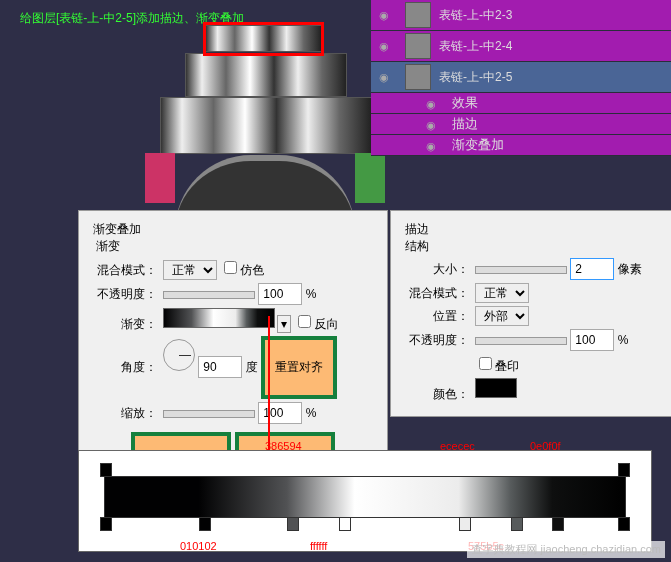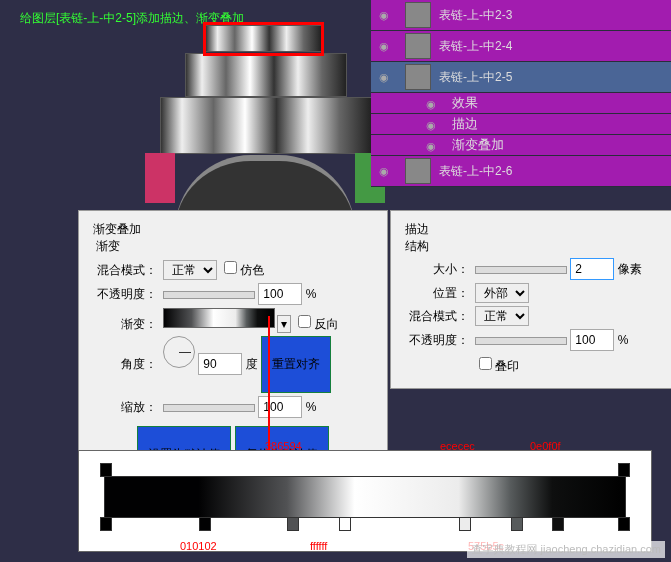--- a/index.html
+++ b/index.html
@@ -11,21 +11,21 @@
 .lrow{display:flex;align-items:center;height:30px;color:#ddd;border-bottom:1px solid #2a2d3a;padding-left:8px}
 .lrow.act{background:#4a6596}
 .eye{width:18px;margin-right:8px}
 .eye::before{content:"\25C9";color:#aaa;font-size:11px}
 .thumb{width:24px;height:24px;background:#888;margin-right:8px;border:1px solid #555}
 .sub{padding-left:55px;height:20px;font-size:13px}
 .panel{position:absolute;background:#f0f0f0;border:1px solid #999;padding:10px 14px}
 .grp{margin:3px 4px}
 .lbl{display:inline-block;width:60px;text-align:right;margin-right:6px}
 select,input[type=text]{font-size:12px;height:20px;border:1px solid #aaa;padding:0 4px}
-.btn{display:inline-block;border:1px solid #15803d;padding:19px 10px;background:#1d4ed8;cursor:pointer}
+.btn{display:inline-block;border:4px solid #15803d;padding:19px 10px;background:#fdba74;cursor:pointer}
 .gbar{height:18px;width:110px;display:inline-block;border:1px solid #666;background:linear-gradient(90deg,#010102,#515254 25%,#fff 45%,#ececec 65%,#575b5c 75%,#0e0f0f 85%,#000)}
 .slider{display:inline-block;width:90px;height:6px;background:#ddd;border:1px solid #999;vertical-align:middle}
 .angle{display:inline-block;width:30px;height:30px;border:1px solid #999;border-radius:50%;position:relative}
 .angle::after{content:"";position:absolute;width:12px;height:1px;background:#333;left:15px;top:15px}
 .bigbar{position:absolute;left:78px;top:450px;width:572px;height:100px;background:#fff;border:1px solid #666}
 .ramp{position:absolute;left:25px;top:25px;right:25px;height:40px;border:1px solid #333;background:linear-gradient(90deg,#010102 0%,#010102 18%,#515254 35%,#ffffff 48%,#ececec 68%,#575b5c 78%,#0e0f0f 86%,#000 100%)}
 .stop{position:absolute;width:10px;height:12px;border:1px solid #333;bottom:-14px}
 .stopT{top:-14px;bottom:auto}
 .clab{position:absolute;color:red;font-size:11px}
 .arrow{position:absolute;width:2px;background:red}
@@ -68,48 +68,44 @@
       <span>效果</span>
     </div>
   <div class="lrow sub">
       <span class="eye"></span>
       <span>描边</span>
     </div>
   <div class="lrow sub">
       <span class="eye"></span>
       <span>渐变叠加</span>
     </div>
-  <div class="lrow">
-      <span class="eye"></span>
-      <div class="thumb"></div>
-      <span>表链-上-中2-6</span>
-    </div>
 </div>
 
 <div class="panel" style="left:78px;top:210px;width:280px">
   <div>渐变叠加</div>
   <div style="margin-left:3px">渐变</div>
   <div class="grp"><span class="lbl">混合模式：</span><select><option>正常</option></select> <input type="checkbox" style=""><span>仿色</span></div>
   <div class="grp"><span class="lbl">不透明度：</span><span class="slider"></span> <input type="text" style="width: 34px;" value="100"> <span>%</span></div>
   <div class="grp"><span class="lbl">渐变：</span><span class="gbar"></span><span style="border:1px solid #999;padding:1px 3px;margin-left:2px">▾</span> <input type="checkbox" style=""><span>反向</span></div>
   <div class="grp"><span class="lbl">角度：</span><span class="angle"></span> <input type="text" style="width: 34px;" value="90"> <span>度</span> <span class="btn">重置对齐</span></div>
   <div class="grp"><span class="lbl">缩放：</span><span class="slider"></span> <input type="text" style="width: 34px;" value="100"> <span>%</span></div>
   <div class="grp" style="text-align:center;margin-top:8px"><span class="btn">设置为默认值</span> <span class="btn">复位为默认值</span></div>
 </div>
 
 <div class="arrow" style="left:268px;top:316px;height:140px"></div>
 
 <div class="panel" style="left:390px;top:210px;width:255px">
   <div>描边</div>
   <div style="">结构</div>
   <div class="grp"><span class="lbl">大小：</span><span class="slider"></span> <input type="text" style="width: 34px; border-color: rgb(51, 153, 255);" value="2"> <span>像素</span></div>
+  <div class="grp"><span class="lbl">混合模式：</span><select><option>正常</option></select></div>
   <div class="grp"><span class="lbl">位置：</span><select><option>外部</option></select></div>
-  <div class="grp"><span class="lbl">混合模式：</span><select><option>正常</option></select></div>
   <div class="grp"><span class="lbl">不透明度：</span><span class="slider"></span> <input type="text" style="width: 34px;" value="100"> <span>%</span></div>
   <div class="grp"><span class="lbl"></span><input type="checkbox" style=""><span>叠印</span></div>
+  <div class="grp"><span class="lbl">颜色：</span><span style="display:inline-block;width:40px;height:18px;background:#000;border:1px solid #666"></span></div>
 </div>
 
 <div class="bigbar">
   <div class="ramp">
     <div class="stop stopT" style="left:-5px;background:#000"></div>
     <div class="stop stopT" style="right:-5px;background:#000"></div>
     <div class="stop" style="left:-5px;background:#000"></div>
     <div class="stop" style="left:18%;background:#010102"></div>
     <div class="stop" style="left:35%;background:#515254"></div>
     <div class="stop" style="left:45%;background:#fff"></div>

